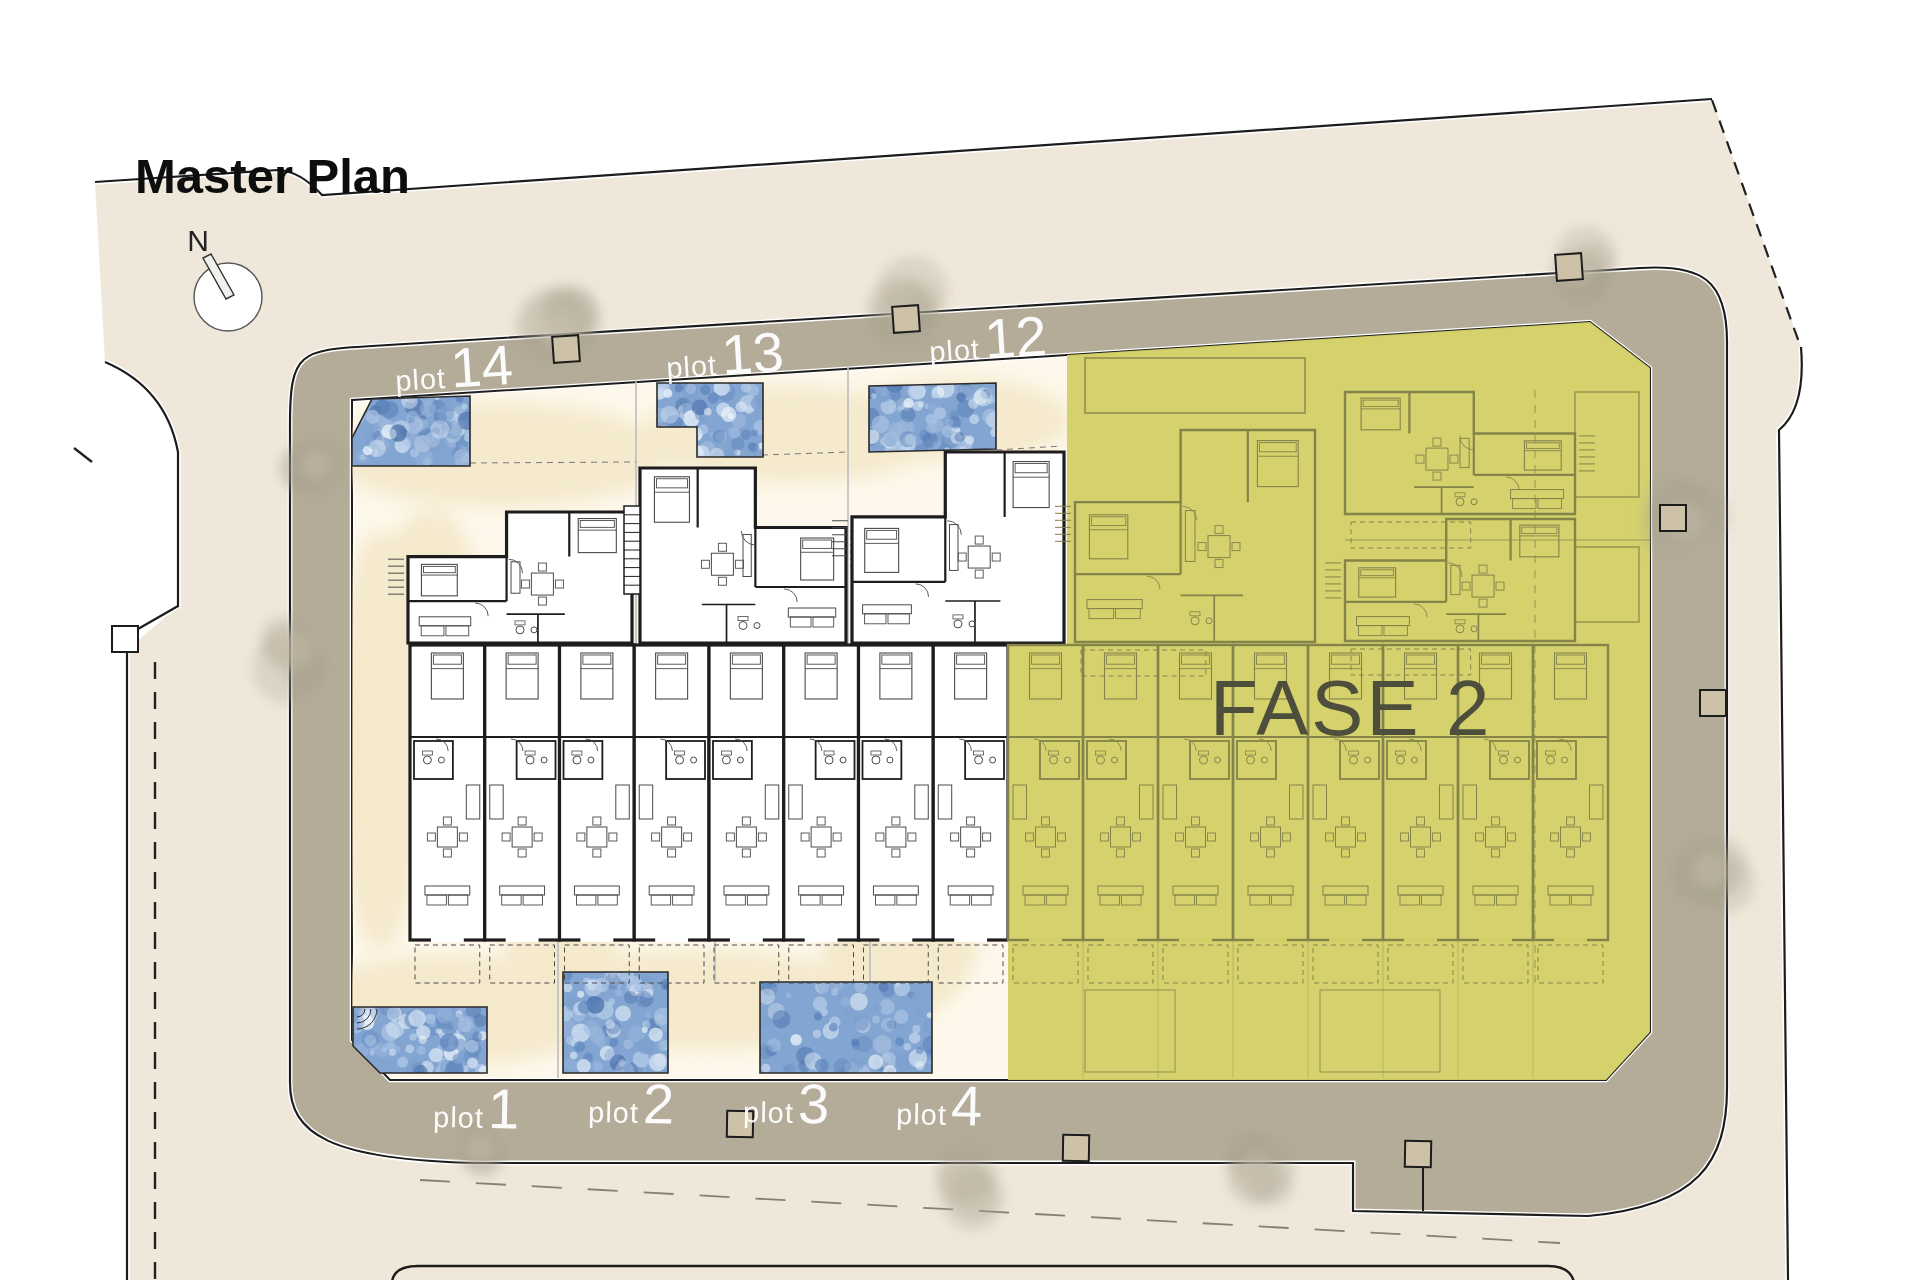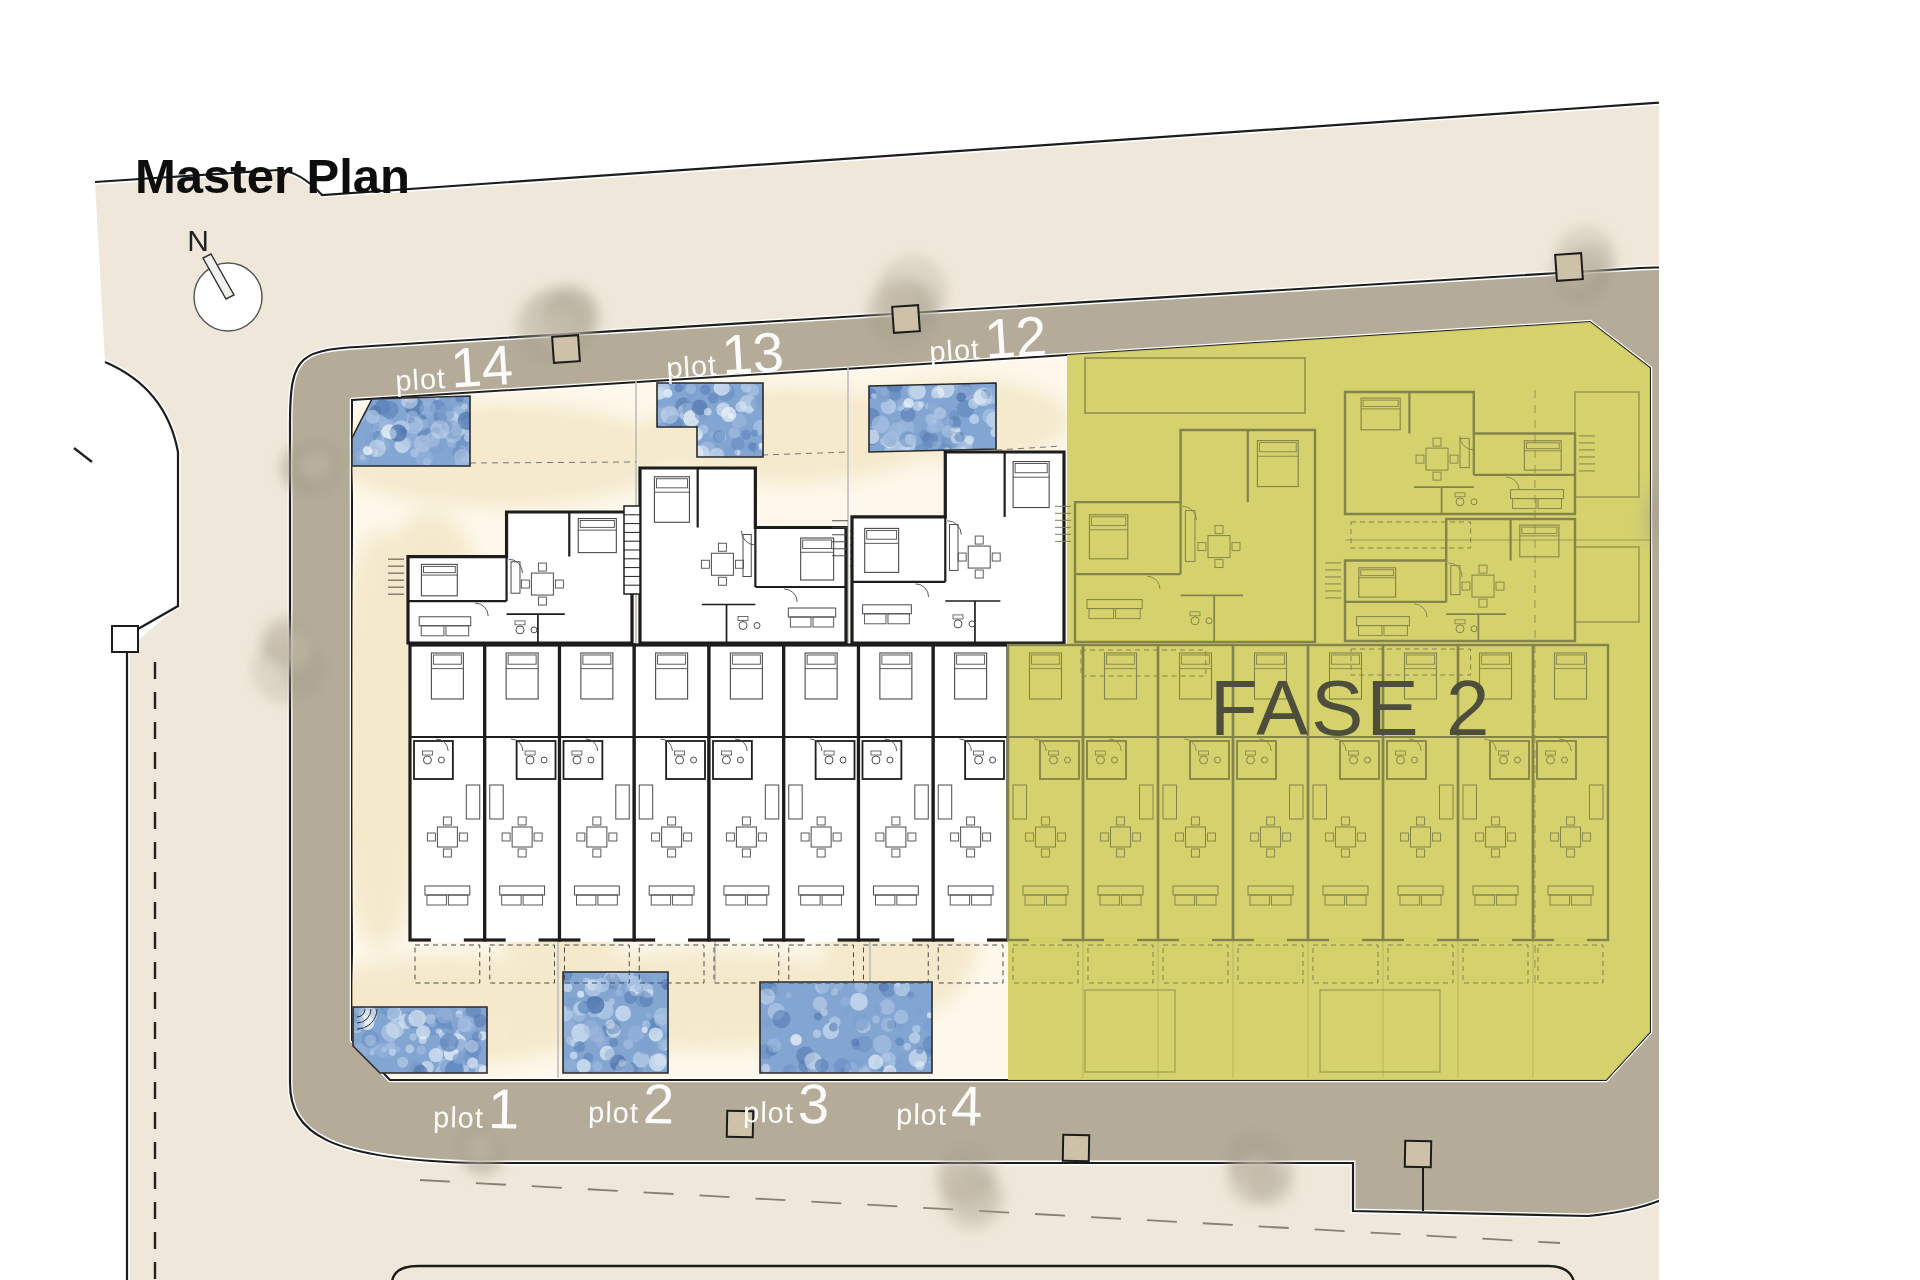--- a/index.html
+++ b/index.html
@@ -1,16 +1,16 @@
 <!DOCTYPE html>
 <html><head>
 <meta charset="utf-8">
 <style>
   html,body{margin:0;padding:0;background:#ffffff;}
-  #stage{position:relative;width:1659px;height:1280px;background:#be185d;overflow:hidden;
+  #stage{position:relative;width:1920px;height:1280px;background:#be185d;overflow:hidden;
          font-family:"Liberation Sans", sans-serif;}
   svg{display:block}
   text{font-family:"Liberation Sans", sans-serif;}
   .title{font-weight:bold;letter-spacing:0px;}
   .lblSmall{letter-spacing:1px;}
   .fase{letter-spacing:3px;}
 </style>
 </head>
 <body>
 

